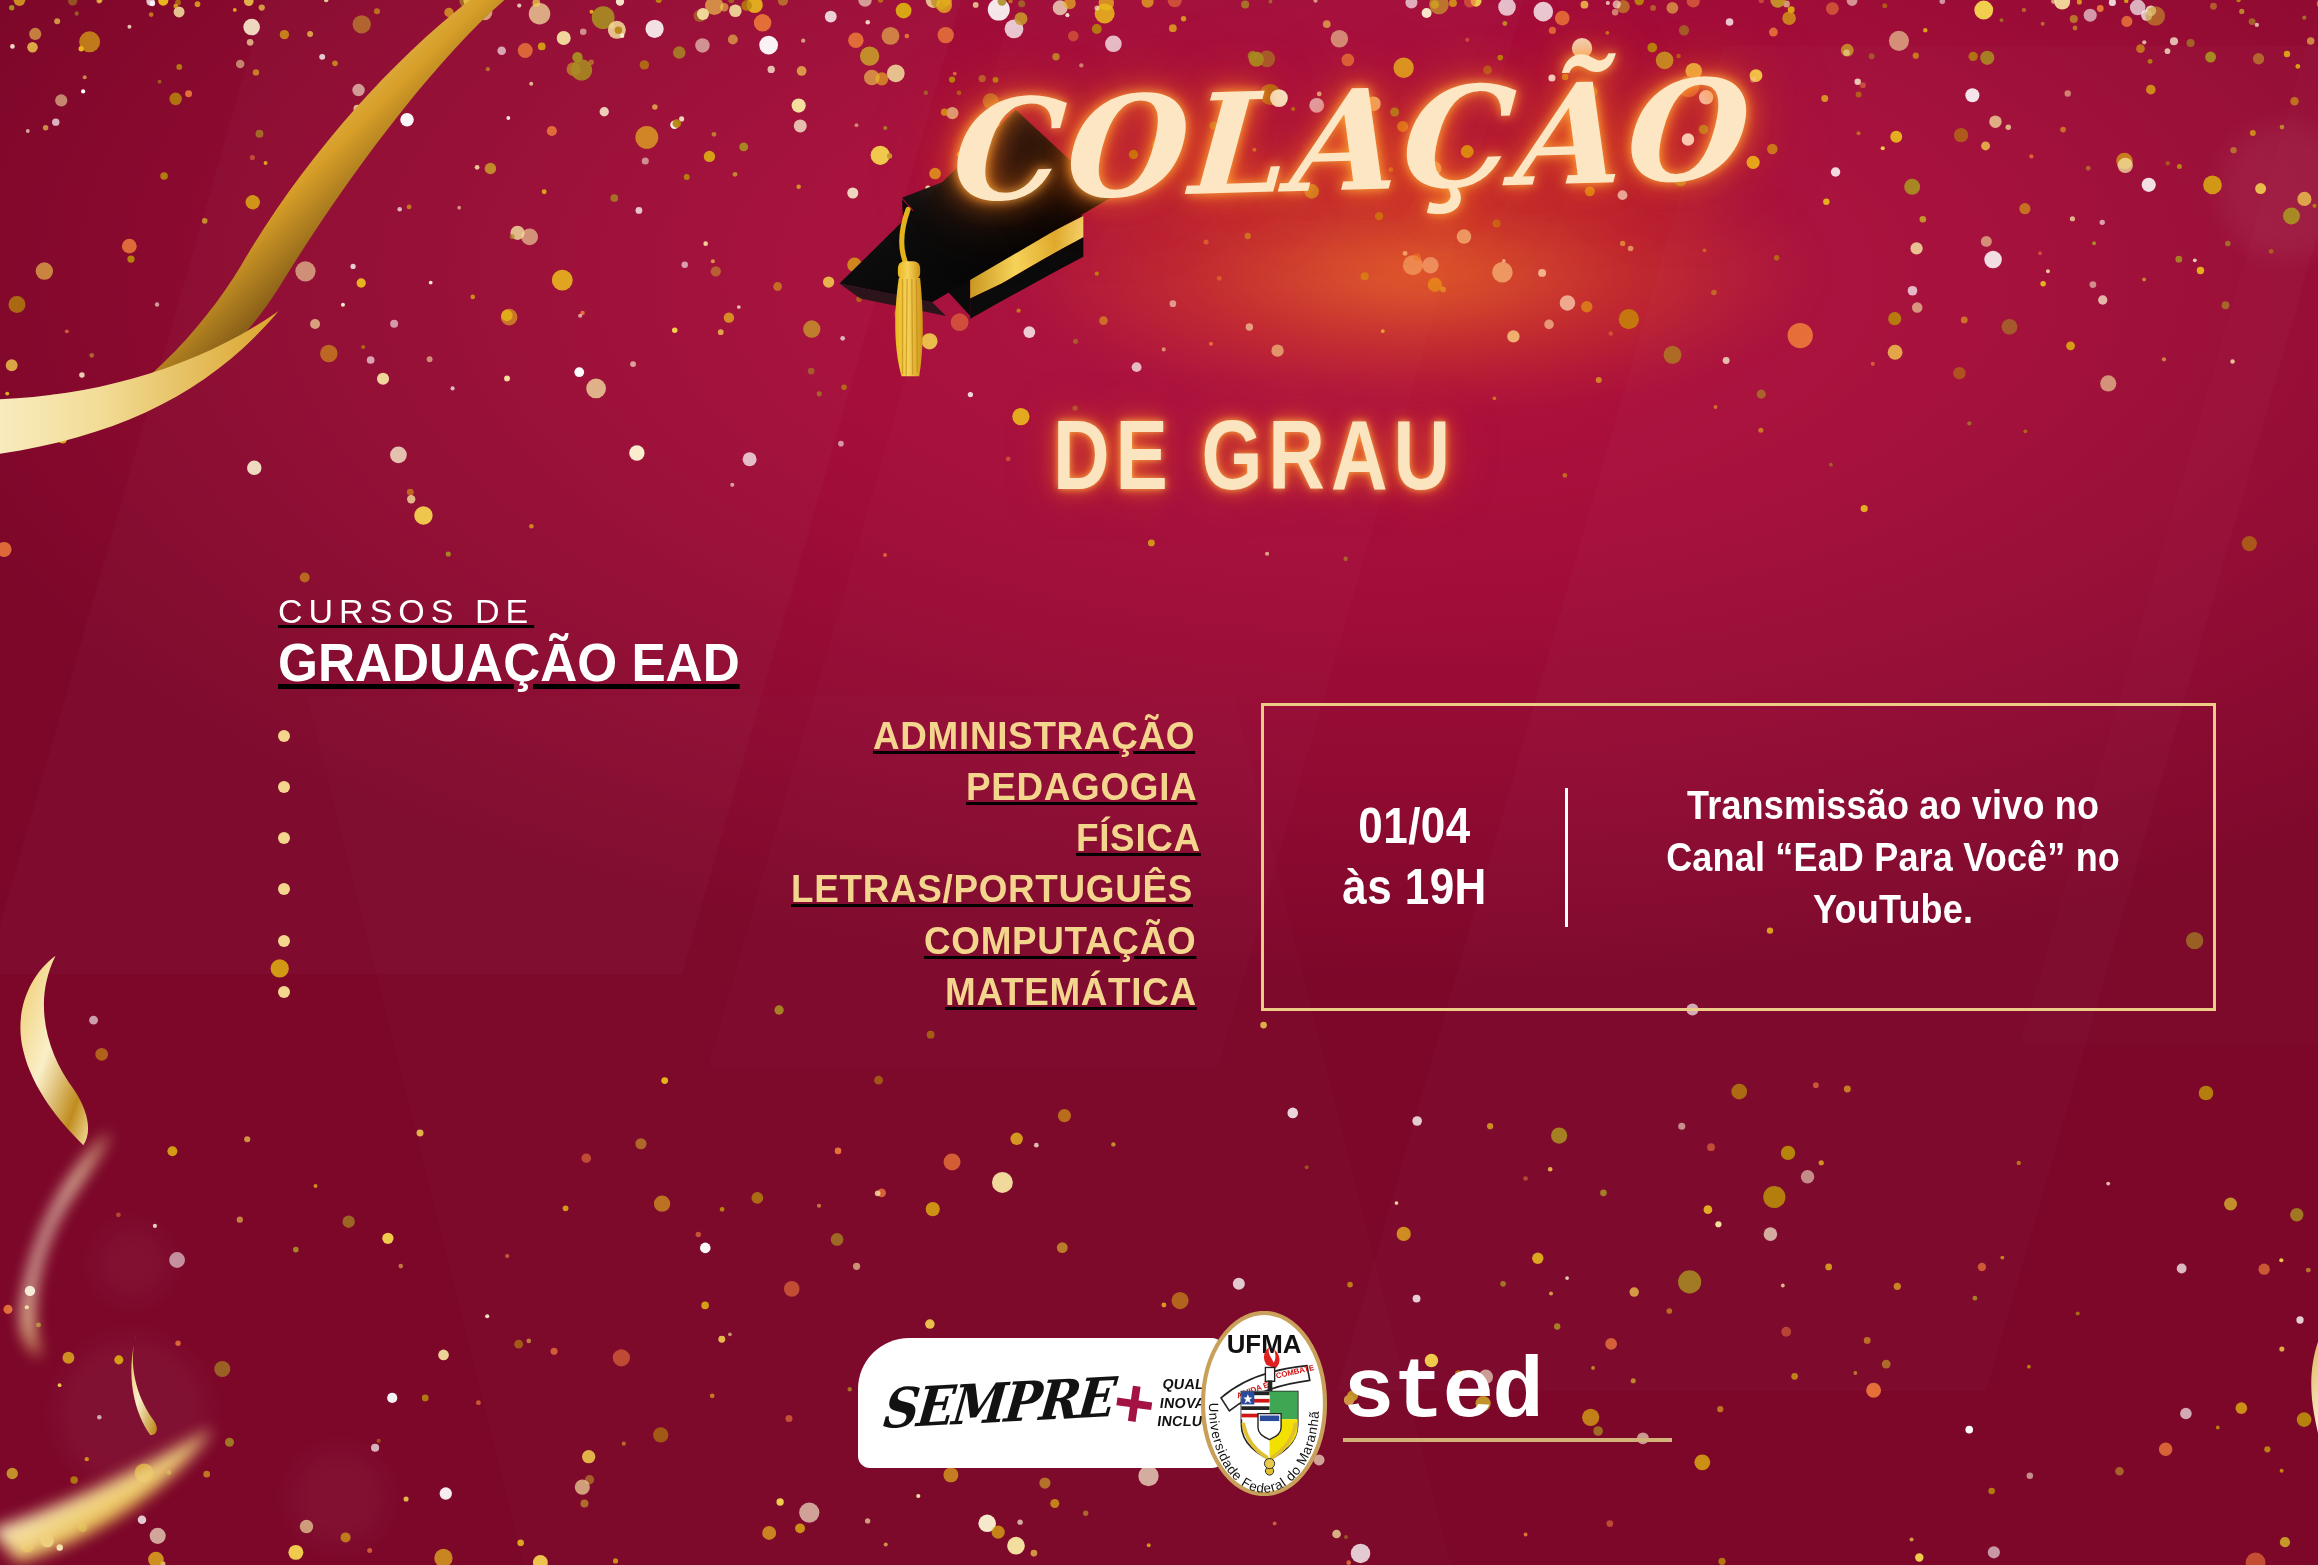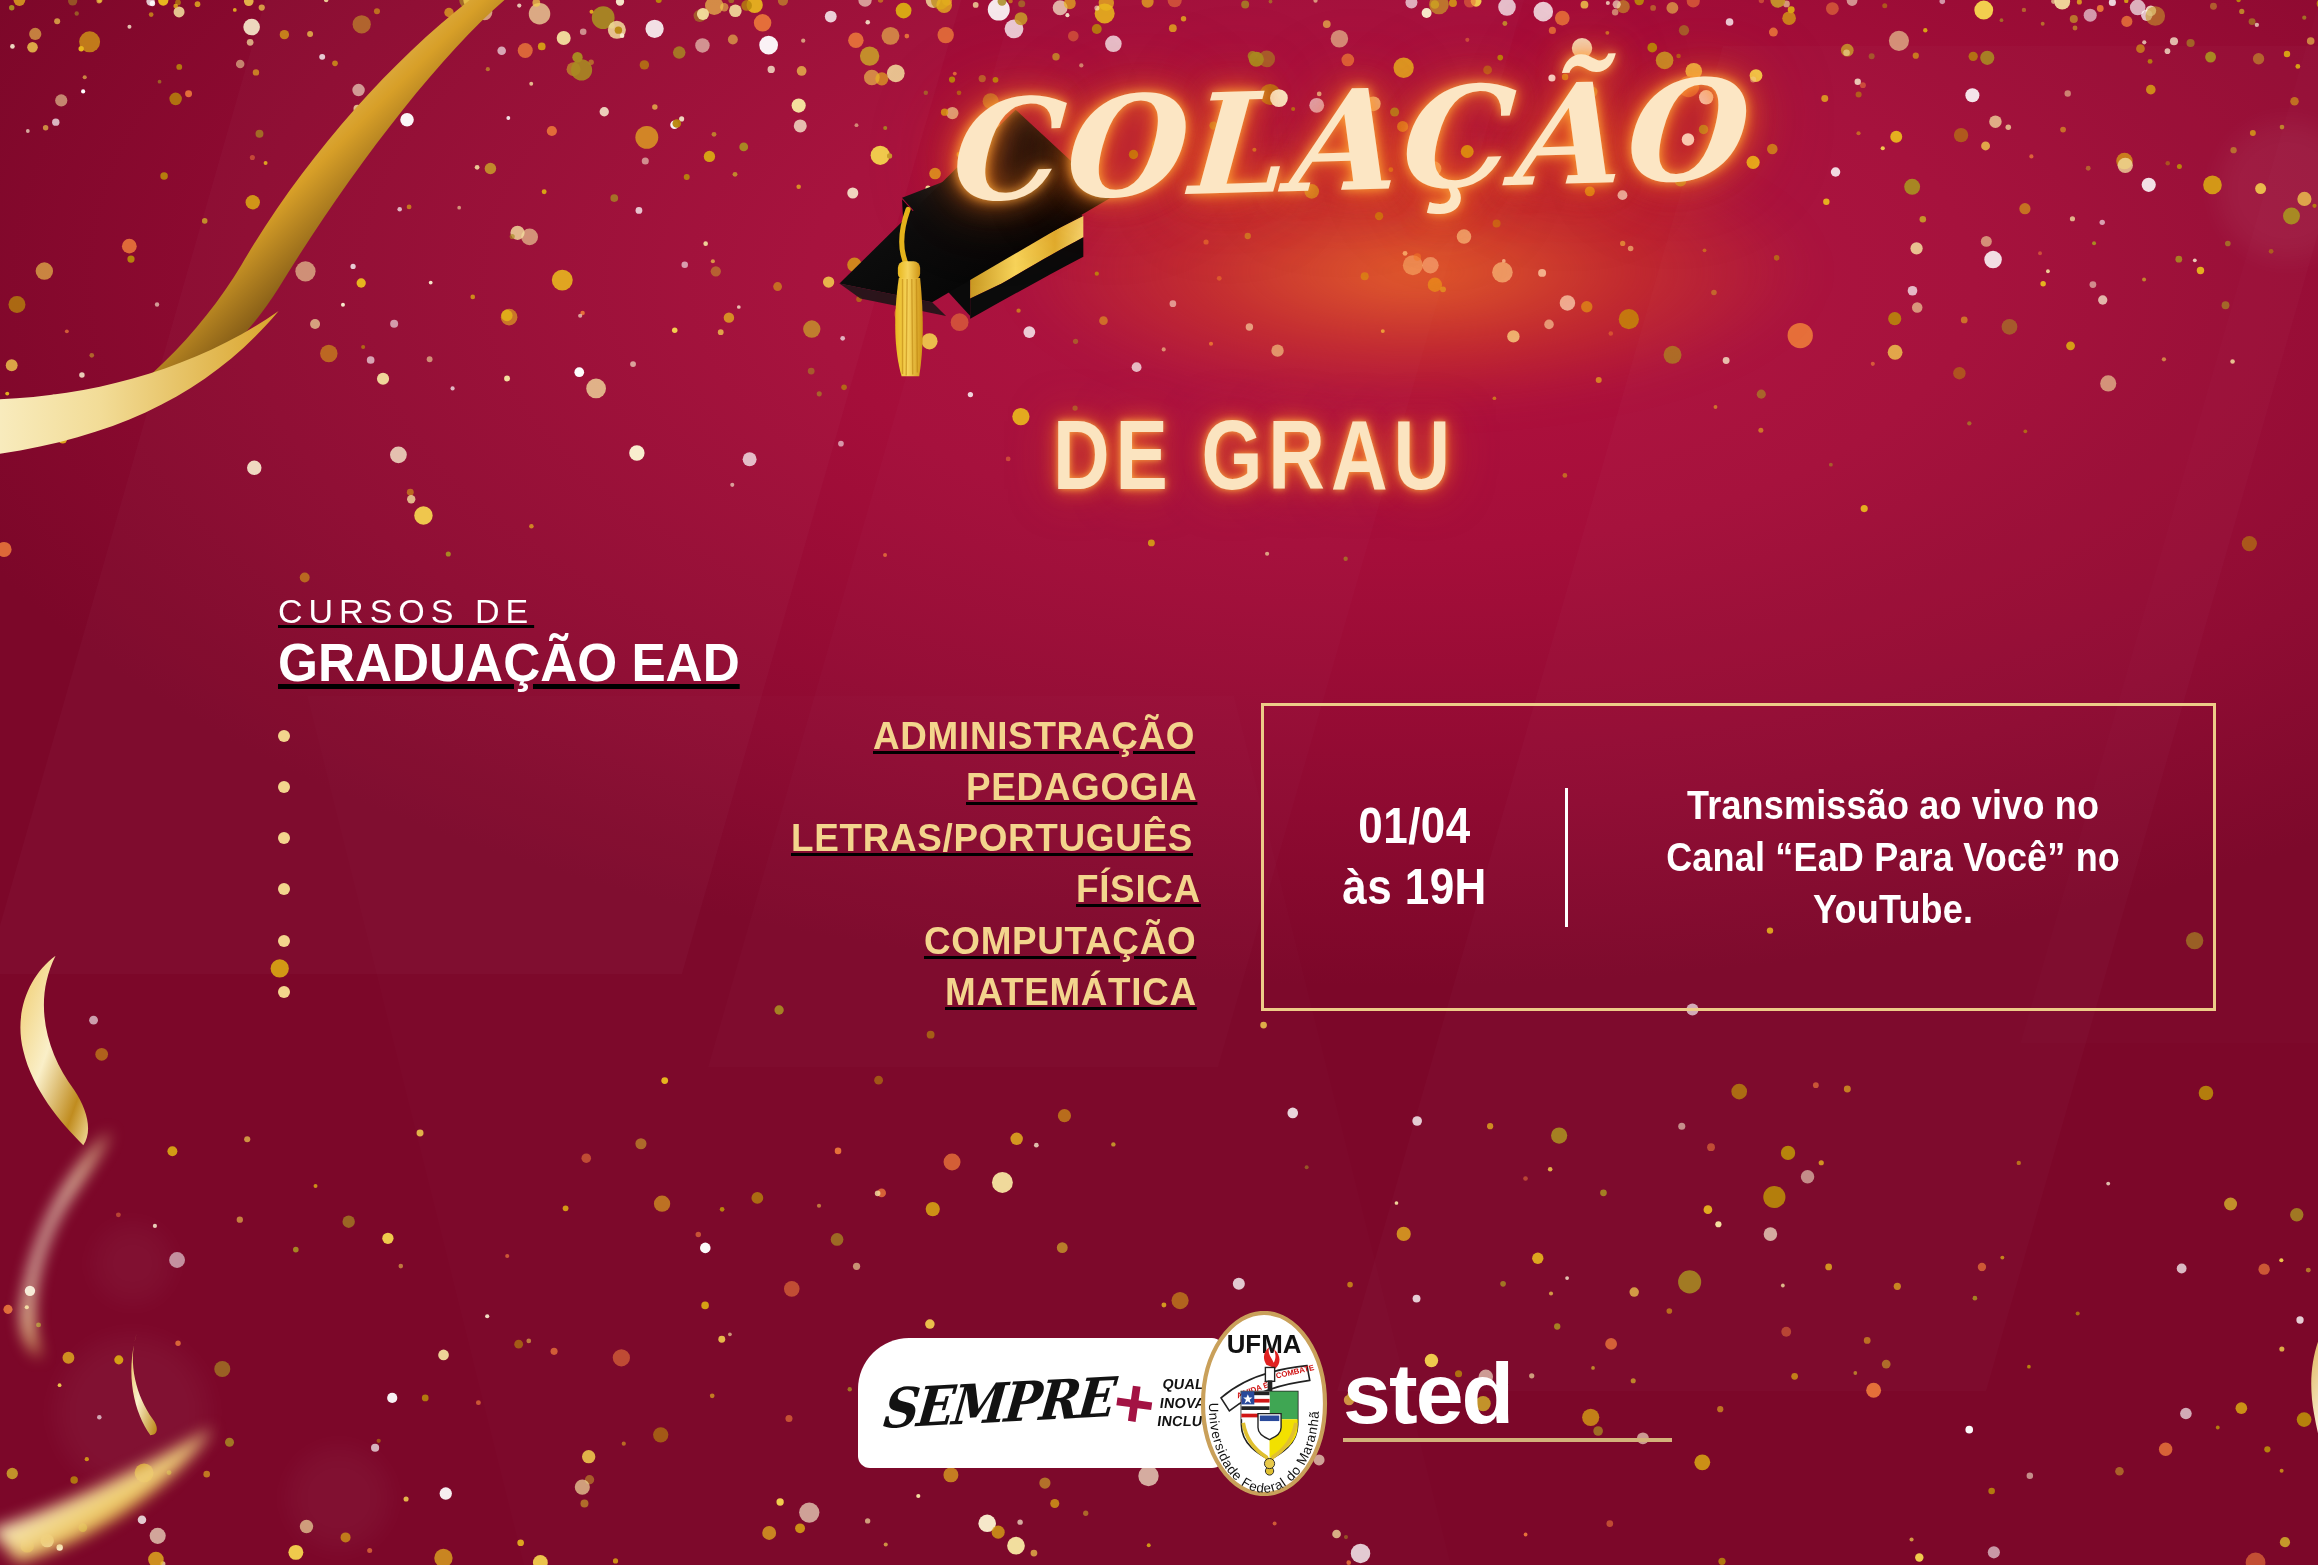--- a/index.html
+++ b/index.html
@@ -149,21 +149,21 @@
   }
 
   
   .ufma-seal{
     position:relative;flex:0 0 auto;width:134px;height:185px;margin-left:-27px;z-index:3;
   }
 
   
   .sted-block{flex:0 0 auto;margin-left:12px;padding-top:2.8px;}
   .sted-word{
-    font-size:86px;font-weight:700;color:#FFFFFF;line-height:.86;letter-spacing:-1.9px;
+    font-size:86px;font-weight:700;color:#FFFFFF;line-height:.86;letter-spacing:-1.9px;font-family:Liberation Mono, monospace;
   }
   .sted-rule{width:329px;height:4.2px;background:#D3B27A;margin:7.4px 0 10.2px 0;}
   .sted-sub{
     font-size:17px;font-weight:700;color:#FFFFFF;line-height:1.42;letter-spacing:0.6px;
   }
 </style>
 </head>
 <body>
 
 <div class="stage">
@@ -1224,25 +1224,25 @@
     <div class="course">
       <span class="bullet"></span>
       <span class="course-label">ADMINISTRAÇÃO</span>
     </div>
     <div class="course">
       <span class="bullet"></span>
       <span class="course-label">PEDAGOGIA</span>
     </div>
     <div class="course">
       <span class="bullet"></span>
-      <span class="course-label">LETRAS/PORTUGUÊS</span>
+      <span class="course-label">FÍSICA</span>
     </div>
     <div class="course">
       <span class="bullet"></span>
-      <span class="course-label">FÍSICA</span>
+      <span class="course-label">LETRAS/PORTUGUÊS</span>
     </div>
     <div class="course">
       <span class="bullet"></span>
       <span class="course-label">COMPUTAÇÃO</span>
     </div>
     <div class="course">
       <span class="bullet"></span>
       <span class="course-label">MATEMÁTICA</span>
     </div>
   </div>

